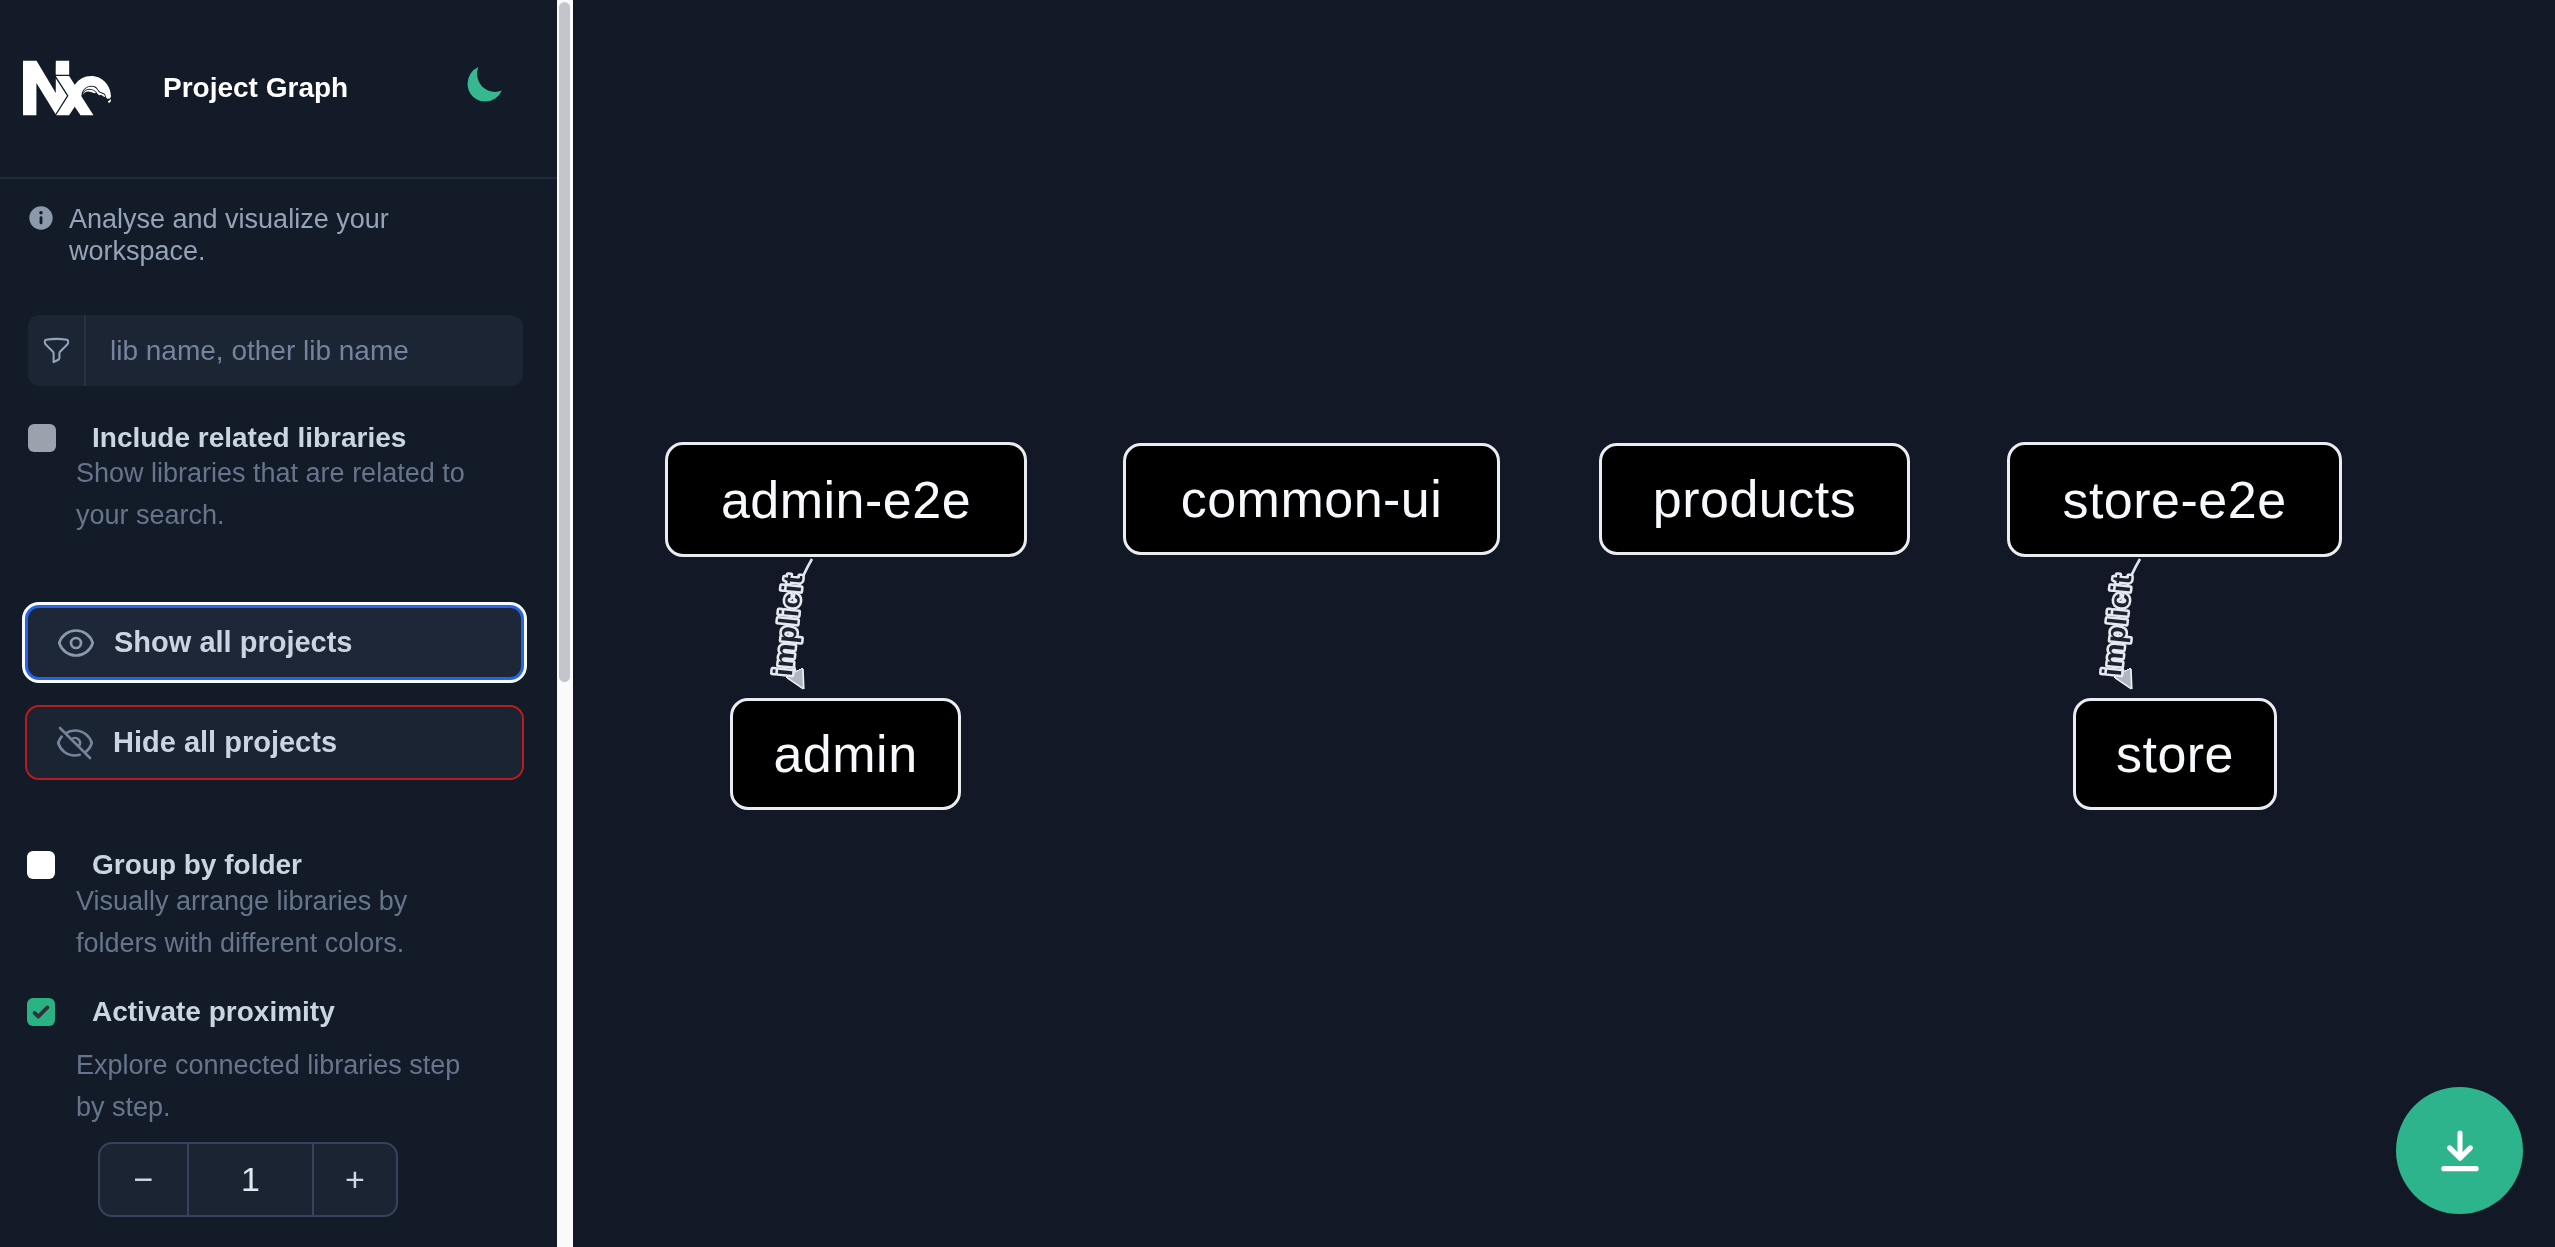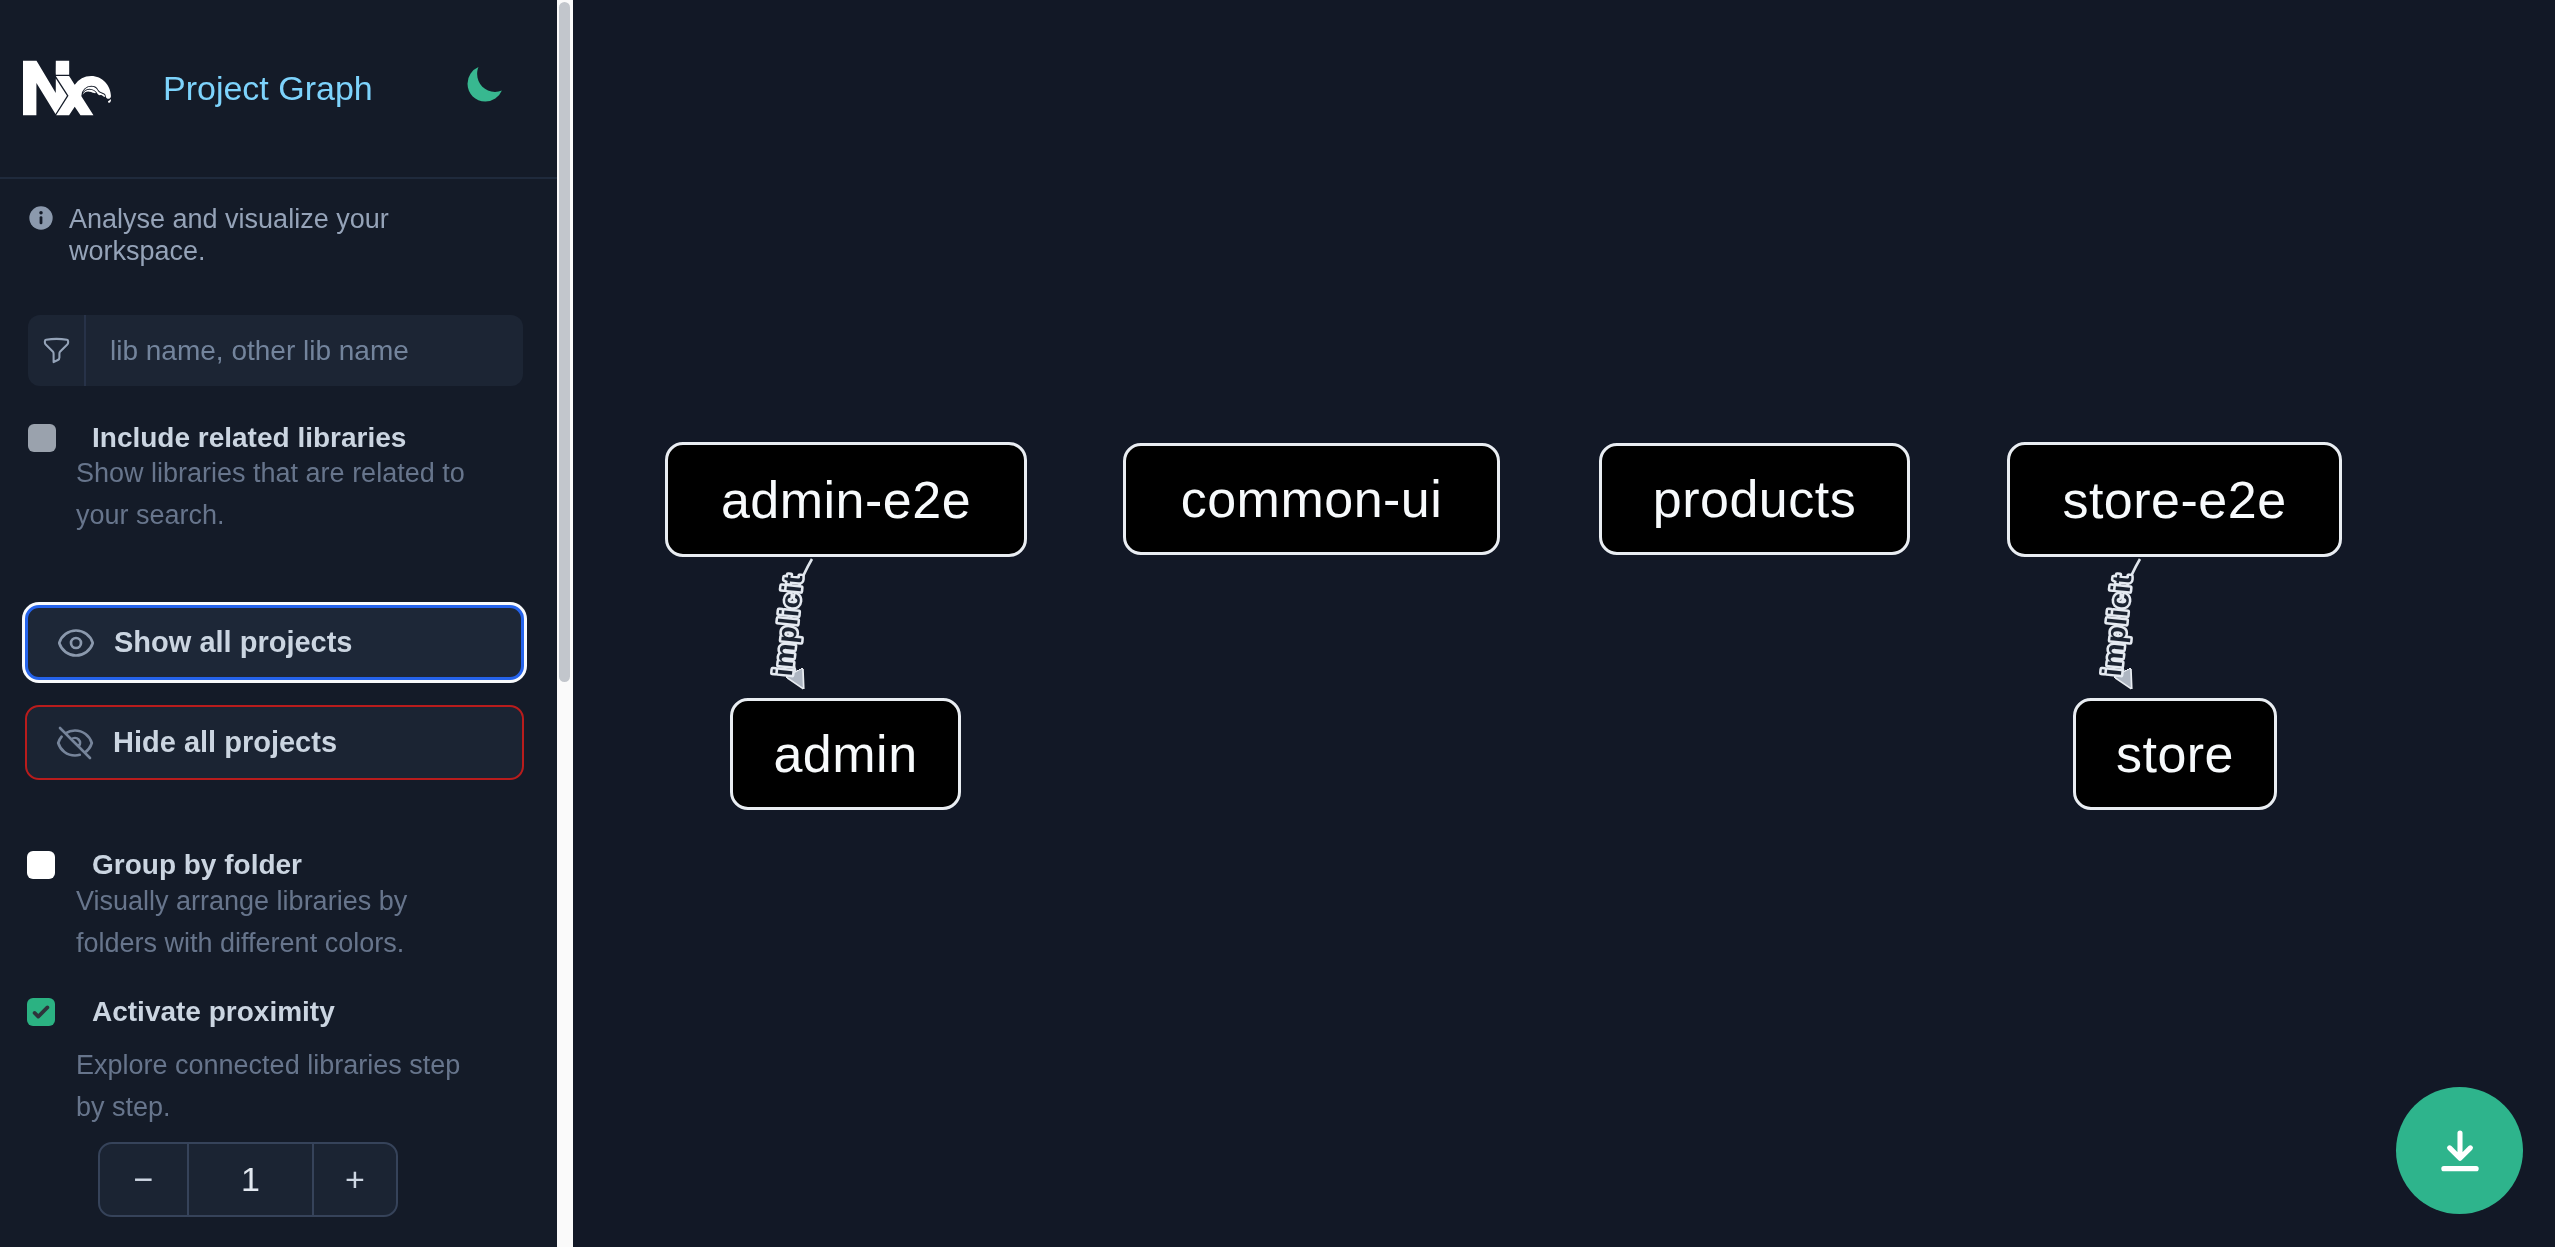--- a/index.html
+++ b/index.html
@@ -3,21 +3,21 @@
 <meta charset="utf-8">
 <style>
   html,body{margin:0;padding:0;}
   body{font-family:"Liberation Sans",sans-serif;background:#121826;}
   #app{position:relative;width:2555px;height:1247px;overflow:hidden;background:#121826;}
 
   
   #sidebar{position:absolute;left:0;top:0;width:557px;height:1247px;background:#141b28;}
   .brand-logo{position:absolute;left:23px;top:44px;width:88px;height:88px;}
   .app-title{position:absolute;left:163px;top:66px;height:44px;line-height:44px;
-             font-size:34px;font-weight:400;color:#7dd3fc;}
+             font-size:28px;font-weight:700;color:#ffffff;}
   .theme-toggle{position:absolute;left:462px;top:63px;width:44px;height:44px;cursor:pointer;}
   .header-divider{position:absolute;left:0;top:177px;width:557px;height:2px;background:#1f2a3c;}
 
   .info-row{position:absolute;left:27px;top:203px;width:500px;display:flex;align-items:flex-start;}
   .info-icon{width:28px;height:28px;flex:0 0 28px;margin-top:1px;}
   .info-text{margin-left:14px;font-size:27px;color:#95a3b8;line-height:32px;}
 
   .searchbox{position:absolute;left:28px;top:315px;width:495px;height:71px;background:#1c2534;
              border-radius:12px;display:flex;align-items:stretch;overflow:hidden;}
   .search-iconcell{width:56px;display:flex;align-items:center;justify-content:center;

